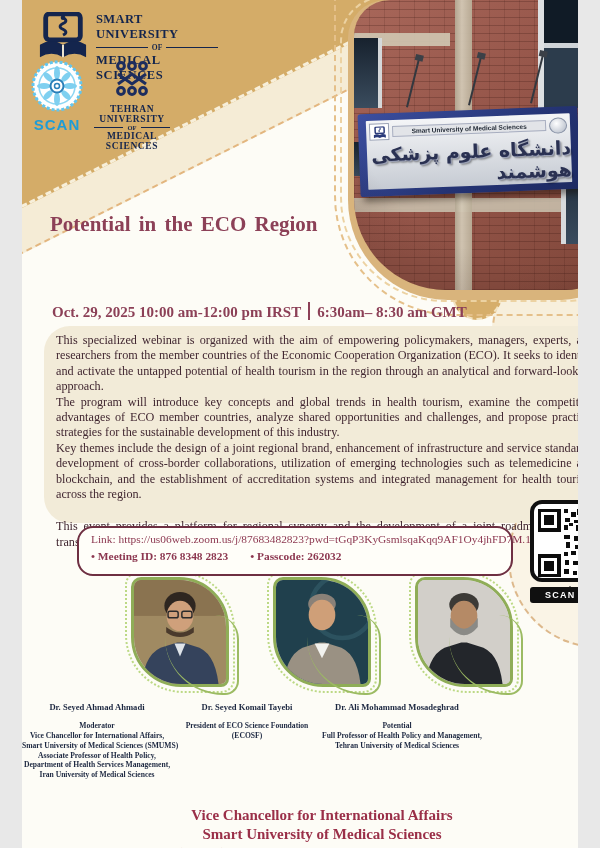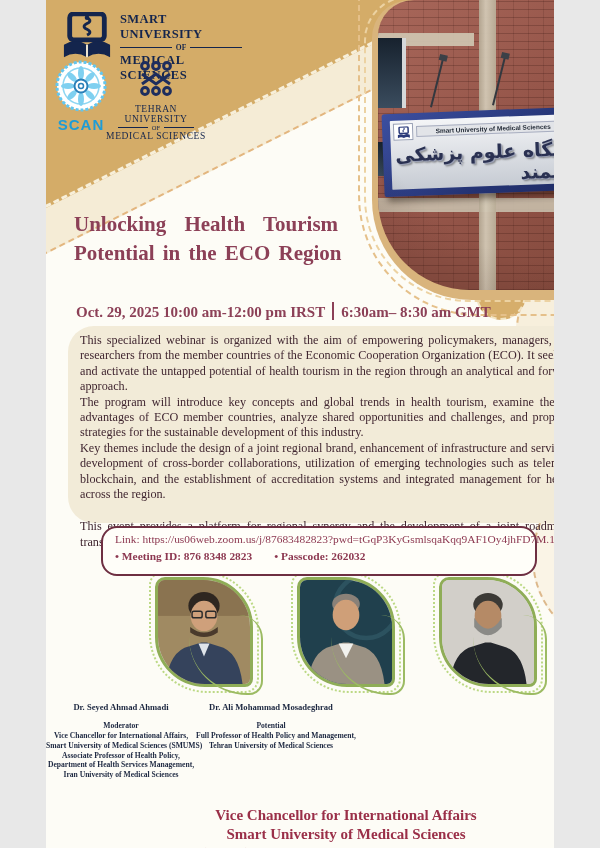--- a/index.html
+++ b/index.html
@@ -1,17 +1,17 @@
 <!DOCTYPE html>
 <html><head>
 <meta charset="utf-8">
 <style>
   html,body { margin:0; padding:0; background:#e8e8e8; }
   .poster {
-    position:relative; width:508px; height:848px; margin:0 auto;
+    position:relative; width:556px; height:848px; margin:0 auto;
     background:#fdfcf6; overflow:hidden;
     font-family:"Liberation Serif", serif;
   }
   
   .band { position:absolute; transform-origin:0 100%; transform:rotate(-26.6deg); }
   .band-cream { left:-40px; top:-398px; width:780px; height:670px;
     background:#f5ecd6; border-bottom:2px dashed #e3b67f; z-index:0; }
   .band-tan { left:-40px; top:-445px; width:780px; height:670px;
     background:#d4ac68; border-bottom:3px dashed #f7efda; z-index:0; }
   
@@ -28,21 +28,21 @@
   .smums-text .l1 { font-size:12.5px; letter-spacing:.4px; }
   .smums-text .lof { display:flex; align-items:center; gap:4px; font-size:7.5px; margin:1px 0; }
   .smums-text .lof::before, .smums-text .lof::after { content:""; flex:1; border-top:1.5px solid #14254d; }
   .smums-text .l2 { font-size:12.5px; letter-spacing:.6px; }
 
   .ecosf-logo { position:absolute; left:8px; top:60px; width:54px; text-align:center; z-index:5; }
   .ecosf-label { font-family:"Liberation Sans", sans-serif; font-weight:bold; font-size:15px;
     color:#1e9cd7; letter-spacing:1px; margin-top:0px; }
 
   .tums-logo { position:absolute; left:58px; top:60px; width:104px; text-align:center; z-index:5; }
-  .tums-text { color:#14254d; font-weight:normal; margin-top:2px; }
+  .tums-text { color:#14254d; font-weight:bold; margin-top:2px; }
   .tums-text .l1 { font-size:9.5px; letter-spacing:.6px; }
   .tums-text .lof { display:flex; align-items:center; gap:4px; font-size:6.5px; margin:0 14px; }
   .tums-text .lof::before, .tums-text .lof::after { content:""; flex:1; border-top:1.2px solid #14254d; }
   .tums-text .l2 { font-size:9.5px; letter-spacing:.6px; }
 
   
   .photo-arc { position:absolute; left:312px; top:-10px; width:310px; height:322px;
     border:2px dashed #e5c08a; border-radius:0 0 70px 120px; z-index:2; }
   .photo-outline { position:absolute; left:318px; top:-4px; width:288px; height:302px;
     border:2px dashed #ecd2a2; border-radius:44px 0 64px 104px; z-index:2; }
@@ -244,21 +244,20 @@
           <span class="sign-bar">Smart University of Medical Sciences</span>
           <span class="sign-emblem"></span>
         </div>
         <div class="sign-fa" dir="rtl">دانشگاه علوم پزشکی هوشمند</div>
       </div>
     </div>
     <div class="shade"></div>
   </div>
 
   <div class="title">
-    <div class="t1">Unlocking Health Tourism</div>
     <div class="t2">Potential in the ECO Region</div>
   </div>
 
   <div class="date">
     <span>Oct. 29, 2025 10:00 am-12:00 pm IRST</span><span class="sep"></span><span>6:30am– 8:30 am GMT</span>
   </div>
 
   <div class="desc">
     <p>This specialized webinar is organized with the aim of empowering policymakers, managers, experts, and researchers from the member countries of the Economic Cooperation Organization (ECO). It seeks to identify and activate the untapped potential of health tourism in the region through an analytical and forward-looking approach.</p>
     <p>The program will introduce key concepts and global trends in health tourism, examine the competitive advantages of ECO member countries, analyze shared opportunities and challenges, and propose practical strategies for the sustainable development of this industry.</p>
@@ -376,20 +375,27 @@
       <div class="cap-lines">
         <div>Moderator</div>
         <div>Vice Chancellor for International Affairs,</div>
         <div>Smart University of Medical Sciences (SMUMS)</div>
         <div>Associate Professor of Health Policy,</div>
         <div>Department of Health Services Management,</div>
         <div>Iran University of Medical Sciences</div>
       </div>
     </div>
     <div class="caption">
+      <div class="cap-name">Dr. Seyed Komail Tayebi</div>
+      <div class="cap-lines">
+        <div>President of ECO Science Foundation</div>
+        <div>(ECOSF)</div>
+      </div>
+    </div>
+    <div class="caption">
       <div class="cap-name">Dr. Ali Mohammad Mosadeghrad</div>
       <div class="cap-lines">
         <div>Potential</div>
         <div>Full Professor of Health Policy and Management,</div>
         <div>Tehran University of Medical Sciences</div>
       </div>
     </div>
   </div>
 
   <div class="footer">

